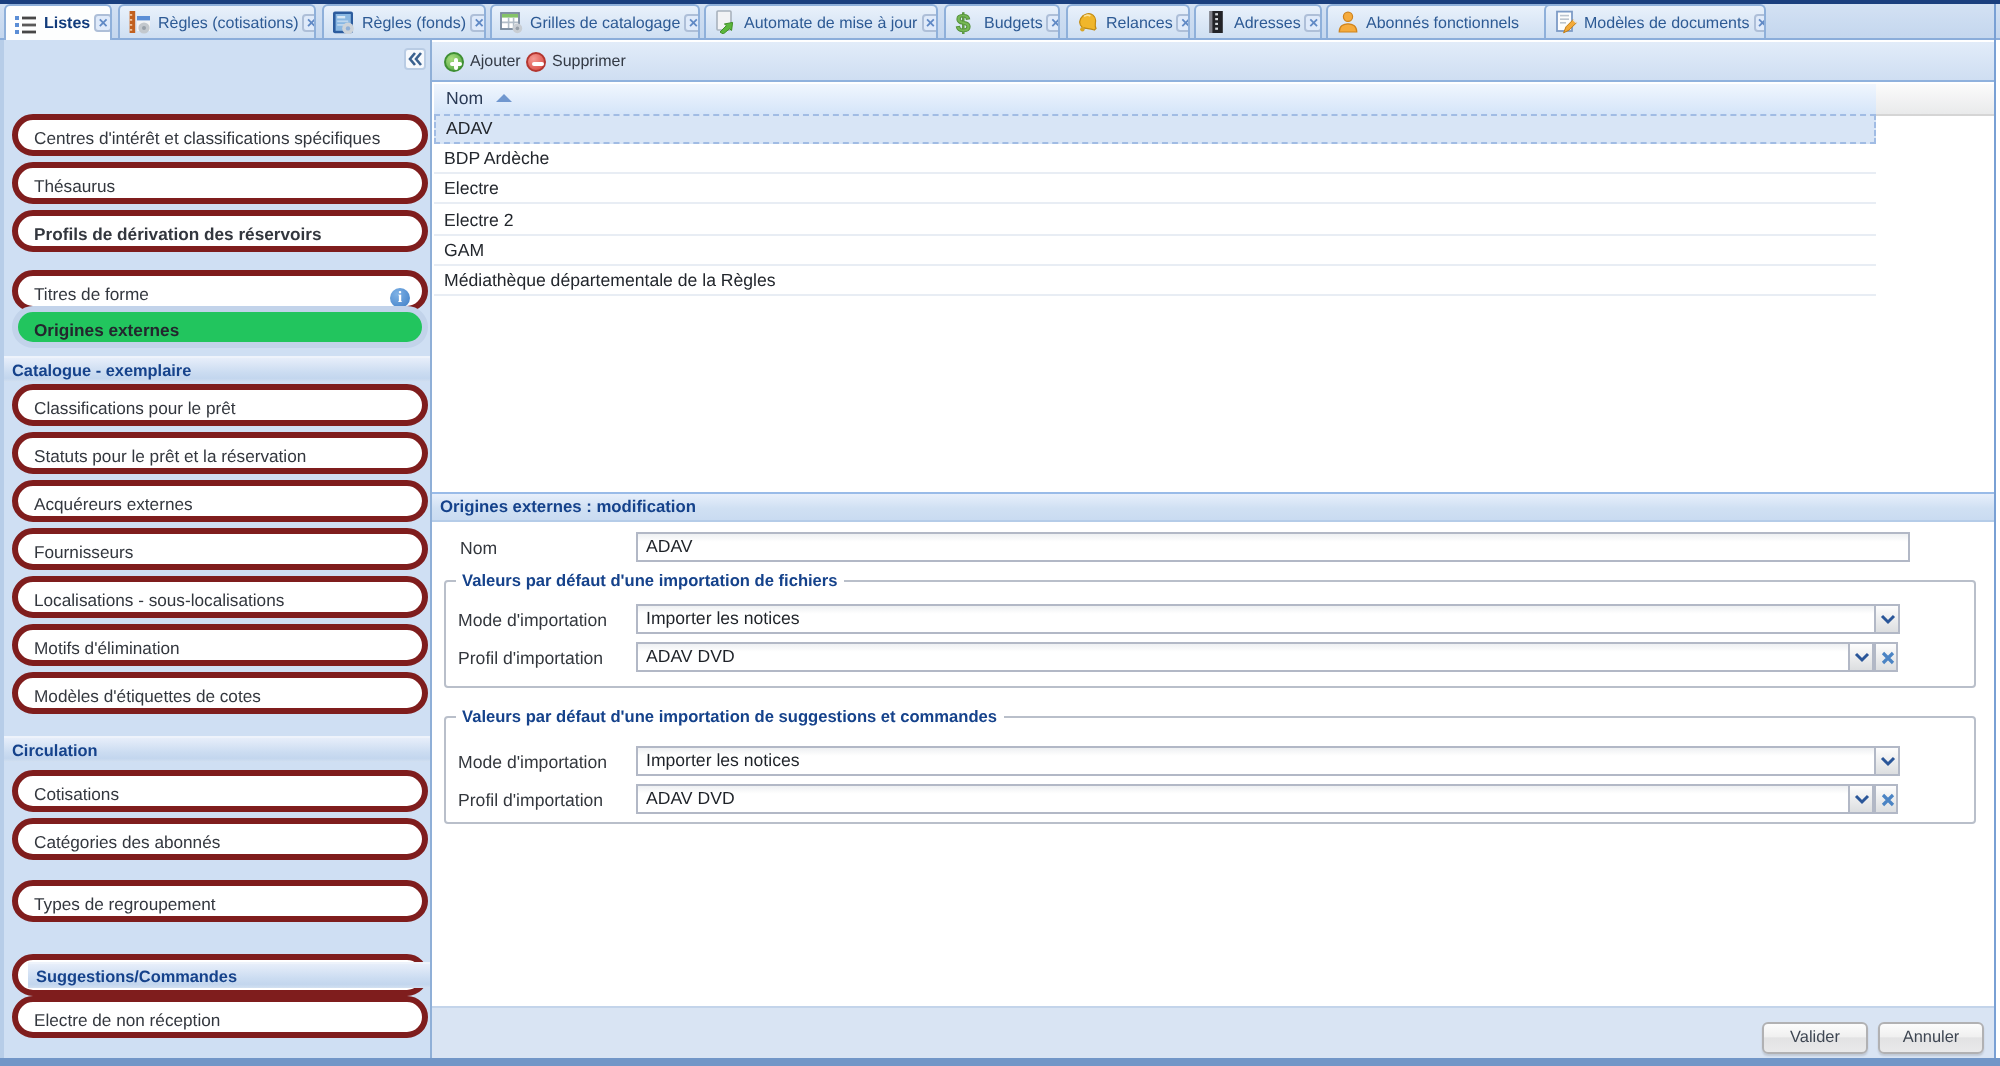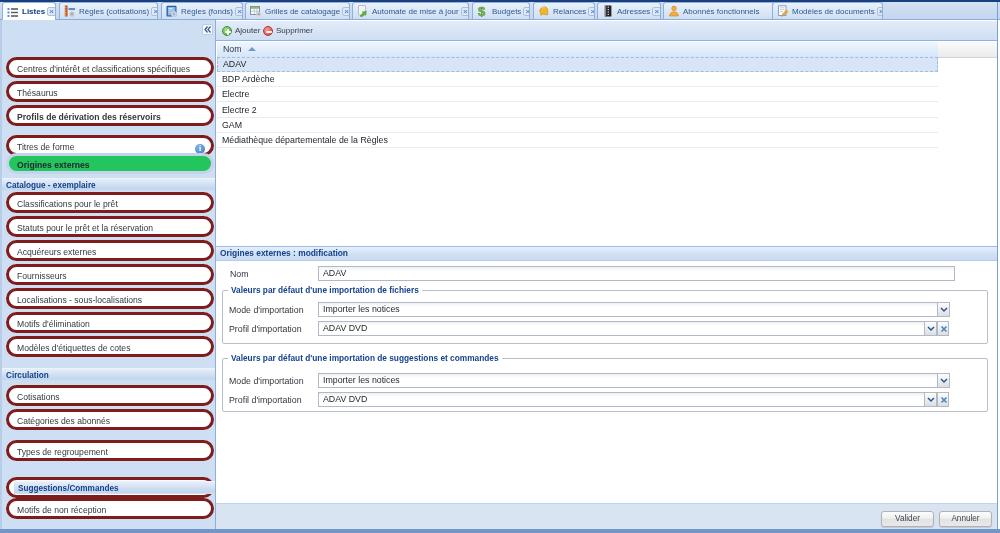--- a/index.html
+++ b/index.html
@@ -188,21 +188,21 @@
     <div class="pill" style="top:244px;">Fournisseurs</div>
     <div class="pill" style="top:268px;">Localisations - sous-localisations</div>
     <div class="pill" style="top:316px;">Modèles d'étiquettes de cotes</div>
     <div class="pill" style="top:292px;">Motifs d'élimination</div>
     <div class="shead" style="top:348px;">Circulation</div>
     <div class="pill" style="top:389px;">Catégories des abonnés</div>
     <div class="pill" style="top:365px;">Cotisations</div>
     <div class="pill" style="top:396px;margin-top:24px;">Types de regroupement</div>
     <div class="pill" style="top:457px;">Porte-monnaie</div>
     <div class="shead" style="top:461px;margin-left:12px;">Suggestions/Commandes</div>
-    <div class="pill" style="top:478px;">Motifs de non réception</div>
+    <div class="pill" style="top:478px;">Electre de non réception</div>
   </div>
 
 <div class="abs" id="mainborder"></div>
 <div class="abs" id="main">
   <div id="toolbar">
     <div class="tbtn" style="left:6px;"><span class="cir green">
           <i class="h"></i>
           <i class="v"></i>
         </span>Ajouter</div>
     <div class="tbtn" style="left:47px;"><span class="cir red">

